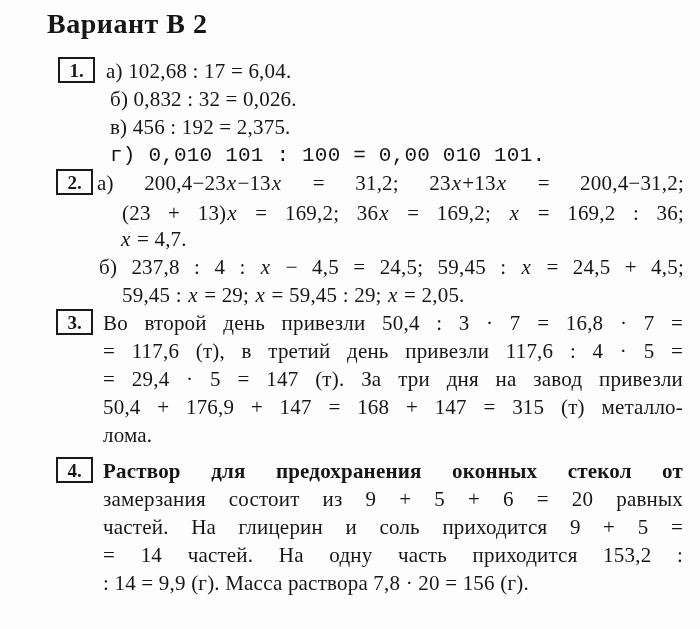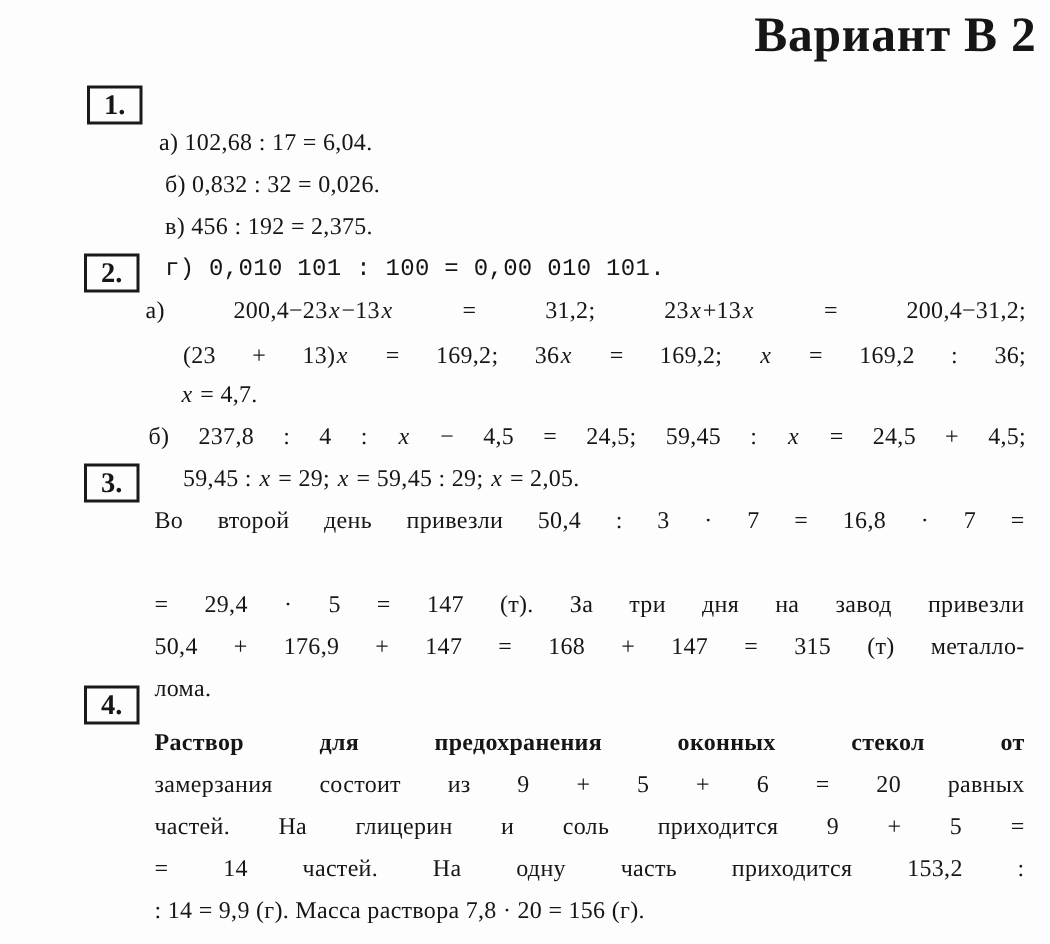--- a/index.html
+++ b/index.html
@@ -11,33 +11,32 @@
   }
   .page {
     position: relative;
     width: 700px; height: 629px;
     overflow: hidden;
   }
   .title {
     position: absolute;
     top: 8px; left: 47px; width: 644px;
     margin: 0;
-    text-align: right;
-    font-size: 33px;
+    text-align: left;
+    font-size: 28px;
     font-weight: 700;
     letter-spacing: 0.5px;
     line-height: 32px;
   }
   .line {
     position: absolute;
-    font-size: 16px;
+    font-size: 21px;
     line-height: 27px;
     white-space: nowrap;
     letter-spacing: 0.2px;
-    margin-top: 24px;
   }
   .line.j {
     white-space: normal;
     text-align: justify;
     text-align-last: justify;
   }
   .vx {
     font-style: italic;
     padding: 0 1px;
   }
@@ -76,20 +75,21 @@
   <div class="line j" style="top:170px; left:97px; width:587px;">а) 200,4−23<i class="vx">x</i>−13<i class="vx">x</i> = 31,2; 23<i class="vx">x</i>+13<i class="vx">x</i> = 200,4−31,2;</div>
   <div class="line j" style="top:200px; left:122px; width:562px;">(23 + 13)<i class="vx">x</i> = 169,2; 36<i class="vx">x</i> = 169,2; <i class="vx">x</i> = 169,2 : 36;</div>
   <div class="line" style="top:226px; left:120px;"><i class="vx">x</i> = 4,7.</div>
   <div class="line j" style="top:254px; left:99px; width:585px;">б) 237,8 : 4 : <i class="vx">x</i> − 4,5 = 24,5; 59,45 : <i class="vx">x</i> = 24,5 + 4,5;</div>
   <div class="line" style="top:282px; left:122px;">59,45 : <i class="vx">x</i> = 29; <i class="vx">x</i> = 59,45 : 29; <i class="vx">x</i> = 2,05.</div>
 
   <div class="numbox" style="top:309px; left:56px;">
     <span>3.</span>
   </div>
   <div class="line j" style="top:310px; left:103px; width:580px;">Во второй день привезли 50,4 : 3 · 7 = 16,8 · 7 =</div>
+  <div class="line j" style="top:338px; left:103px; width:580px;">= 117,6 (т), в третий день привезли 117,6 : 4 · 5 =</div>
   <div class="line j" style="top:366px; left:103px; width:580px;">= 29,4 · 5 = 147 (т). За три дня на завод привезли</div>
   <div class="line j" style="top:394px; left:103px; width:580px;">50,4 + 176,9 + 147 = 168 + 147 = 315 (т) металло-</div>
   <div class="line" style="top:422px; left:103px;">лома.</div>
 
   <div class="numbox" style="top:457px; left:56px;">
     <span>4.</span>
   </div>
   <div class="line j" style="top:458px; left:103px; width:580px;font-weight:bold;">Раствор для предохранения оконных стекол от</div>
   <div class="line j" style="top:486px; left:103px; width:580px;">замерзания состоит из 9 + 5 + 6 = 20 равных</div>
   <div class="line j" style="top:514px; left:103px; width:580px;">частей. На глицерин и соль приходится 9 + 5 =</div>

